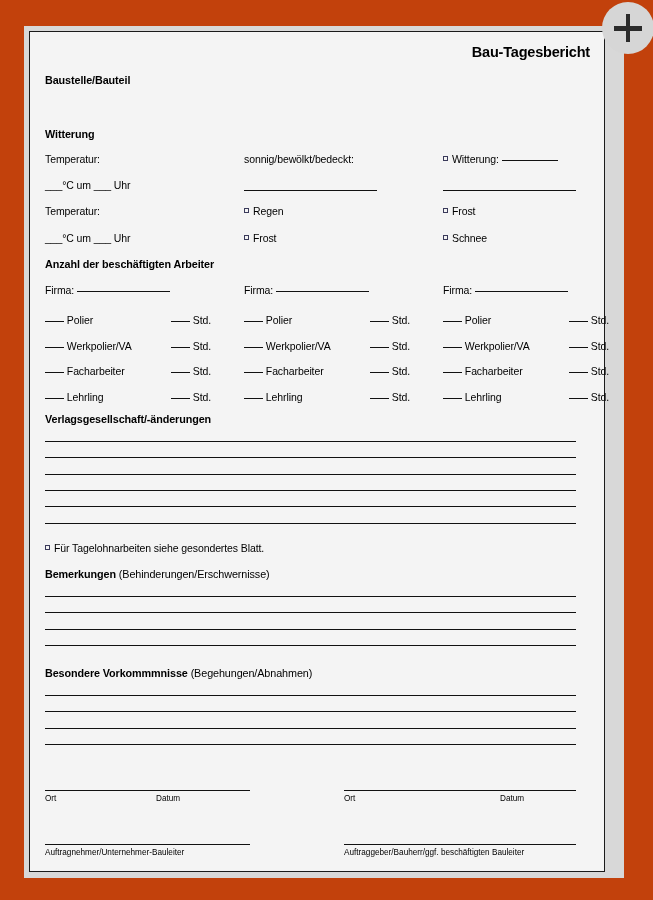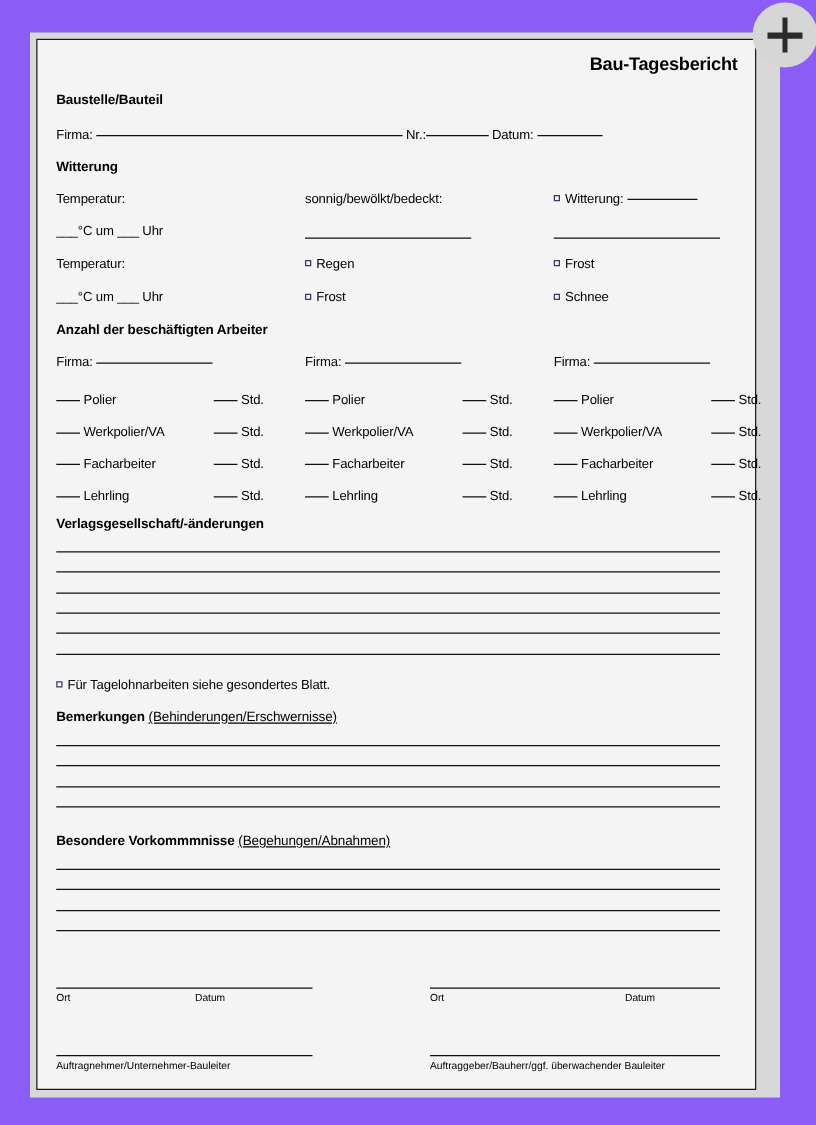--- a/index.html
+++ b/index.html
@@ -14,21 +14,21 @@
     font-family: "Liberation Sans", sans-serif;
     color: #000;
     overflow: hidden;
     position: relative;
   }
 
   
   #viewer {
     position: absolute;
     inset: 0;
-    background: #8b5cf6;
+    background: #c2410c;
   }
 
   
   #page-shadow {
     position: absolute;
     left: 24px;
     top: 26px;
     width: 600px;
     height: 852px;
     background: #d8d8d8;
@@ -64,21 +64,20 @@
     font-size: 14.5px;
     font-weight: bold;
     letter-spacing: -0.2px;
   }
   .sec-head {
     font-size: 10.8px;
     font-weight: bold;
   }
   .sec-sub {
     font-weight: normal;
-    text-decoration: underline;
   }
 
   
   .fill {
     display: inline-block;
     border-bottom: 1.2px solid #111;
     vertical-align: 2px;
   }
 
   
@@ -154,27 +153,20 @@
 
   <div id="page-shadow"></div>
 
   <div id="page">
     <div class="sheet-inner">
 
       <div class="t title" style="right:14px; top:14px;">Bau-Tagesbericht</div>
 
       <div class="t sec-head" style="left:15px; top:42px;">Baustelle/Bauteil</div>
 
-      <div class="t" style="left:15px; top:70px;">
-        <span>Firma:</span>
-        <span class="fill" style="width:245px;"></span>
-        <span>Nr.:</span><span class="fill" style="width:50px;"></span>
-        <span>Datum:</span>
-        <span class="fill" style="width:52px;"></span>
-      </div>
 
       <div class="t sec-head" style="left:15px; top:96px;">Witterung</div>
 
       <div class="t" style="left:15px; top:121px;">Temperatur:</div>
       <div class="t" style="left:214px; top:121px;">sonnig/bewölkt/bedeckt:</div>
       <div class="cbox" style="left:413px; top:124px;"></div>
       <div class="t" style="left:422px; top:121px;">
         <span>Witterung:</span>
         <span class="fill" style="width:56px;"></span>
       </div>
@@ -265,21 +257,21 @@
       <div class="sigrule" style="left:15px; top:758px; width:205px;"></div>
       <div class="cap" style="left:15px; top:762px;">Ort</div>
       <div class="cap" style="left:126px; top:762px;">Datum</div>
       <div class="sigrule" style="left:15px; top:812px; width:205px;"></div>
       <div class="cap" style="left:15px; top:816px;">Auftragnehmer/Unternehmer-Bauleiter</div>
 
       <div class="sigrule" style="left:314px; top:758px; width:232px;"></div>
       <div class="cap" style="left:314px; top:762px;">Ort</div>
       <div class="cap" style="left:470px; top:762px;">Datum</div>
       <div class="sigrule" style="left:314px; top:812px; width:232px;"></div>
-      <div class="cap" style="left:314px; top:816px;">Auftraggeber/Bauherr/ggf. überwachender Bauleiter</div>
+      <div class="cap" style="left:314px; top:816px;">Auftraggeber/Bauherr/ggf. beschäftigten Bauleiter</div>
 
     </div>
   </div>
 
 
   <button id="zoom-btn" aria-label="Zoom in">
     <span class="plus-h"></span>
     <span class="plus-v"></span>
   </button>
 

